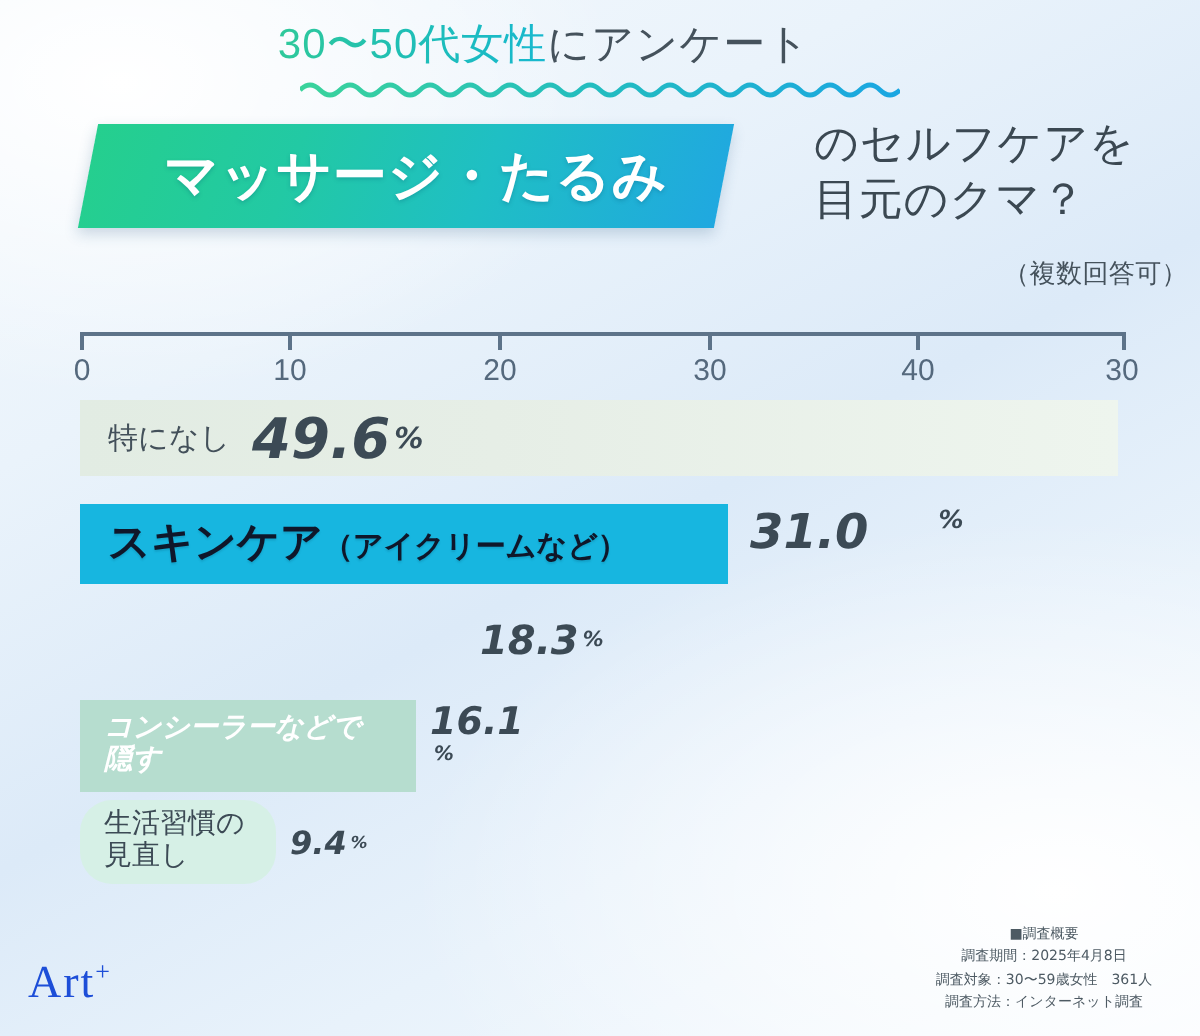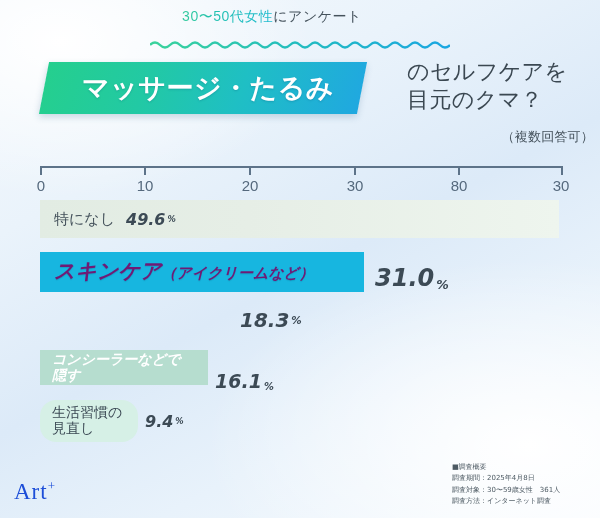--- a/index.html
+++ b/index.html
@@ -10,21 +10,21 @@
       radial-gradient(ellipse 520px 300px at 88% 86%, #ffffff 0%, rgba(255,255,255,0) 62%),
       radial-gradient(ellipse 420px 260px at 10% 8%, #ffffff 0%, rgba(255,255,255,0) 60%),
       linear-gradient(152deg,#f4f9fd 0%,#eaf3fb 28%,#dceaf8 52%,#e8f2fb 72%,#f7fbfe 100%);
     position:relative;
   }
   #stage{position:absolute;left:0;top:0;width:600px;height:518px;}
 
   
   .kicker{
     position:absolute;left:0;top:8px;width:544px;text-align:center;
-    font-size:14px;font-weight:400;letter-spacing:.5px;white-space:nowrap;
+    font-size:21px;font-weight:400;letter-spacing:.5px;white-space:nowrap;
   }
   .kicker .hl{
     background:linear-gradient(90deg,#2fc99a 0%,#1fbfb4 45%,#17b8cf 100%);
     -webkit-background-clip:text;background-clip:text;color:transparent;
     font-weight:500;
   }
   .kicker .rest{color:#45525c;font-weight:400;}
   .wave{position:absolute;left:150px;top:39px;width:300px;height:10px;}
 
   
@@ -75,53 +75,54 @@
     position:absolute;top:0;display:flex;align-items:baseline;
     font-style:italic;font-weight:700;color:#3c4a55;
     font-family:"DejaVu Sans","Liberation Sans",sans-serif;
   }
   .val .pct{font-size:.52em;font-weight:700;margin-left:2px;font-style:italic;}
 
   
   .r1 .bar{width:519px;height:38px;
     background:linear-gradient(90deg,#e2ece3 0%,#e6eee6 40%,#eef5ee 100%);}
   .r1 .bar-label{font-size:15px;color:#43505a;font-weight:500;}
-  .r1 .val{left:126px;height:38px;font-size:16px;align-items:center;text-align:center;}
+  .r1 .val{left:126px;height:38px;font-size:28px;align-items:center;text-align:center;}
   
   .r2 .bar{width:324px;height:40px;background:#17b6e0;}
-  .r2 .bar-label{font-size:21px;color:#701a75;font-weight:700;font-style:italic;
+  .r2 .bar-label{font-size:21px;color:#0f172a;font-weight:700;
     text-shadow:0 1px 1px rgba(0,70,100,.18);}
   .r2 .bar-label .small{font-size:15px;}
-  .r2 .val{left:375px;height:40px;font-size:24px;align-items:flex-end;color:#3c4a55;}
+  .r2 .val{left:375px;height:40px;font-size:24px;align-items:flex-start;color:#3c4a55;gap:33px;}
   
   .r3 .bar{width:191px;height:36px;background:#2fd3ab;}
   .r3 .bar-label{font-size:16px;color:#ffffff;font-weight:700;font-style:italic;}
   .r3 .val{left:240px;height:36px;font-size:20px;align-items:center;}
   
-  .r4 .bar{width:168px;height:35px;background:#b6ddcf;}
+  .r4 .bar{width:168px;height:46px;background:#b6ddcf;}
   .r4 .bar-label{font-size:14px;color:#ffffff;font-weight:700;font-style:italic;
     padding-left:12px;}
-  .r4 .val{left:215px;height:42px;font-size:19px;align-items:flex-end;}
+  .r4 .val{left:215px;height:42px;font-size:19px;align-items:flex-start;flex-direction:column;}
   
   .r5 .bar{width:98px;height:42px;background:#d6f0e6;border-radius:16px;}
   .r5 .bar-label{font-size:14px;color:#3c4a55;font-weight:500;padding-left:12px;
     font-style:normal;}
   .r5 .val{left:145px;height:42px;font-size:16px;align-items:center;}
 
   
   .logo{
     position:absolute;left:14px;top:478px;
     font-family:"Liberation Serif","DejaVu Serif",serif;
     font-size:23px;color:#1d4ed8;letter-spacing:1px;
   }
   .logo sup{font-size:13px;vertical-align:super;}
   .note{
     position:absolute;left:452px;top:462px;width:140px;
     color:#4d5a63;font-size:7px;line-height:1.62;letter-spacing:0;
     font-family:"DejaVu Sans","Liberation Sans",sans-serif;
+    text-align:center;
   }
   .note div{white-space:nowrap;}
 </style>
 </head>
 <body>
 
 <div id="stage">
 
   <div class="kicker">
     <span class="hl">30〜50代女性</span><span class="rest">にアンケート</span>
@@ -152,21 +153,21 @@
     <div class="tick" style="left:40px"></div>
     <div class="tick" style="left:144px"></div>
     <div class="tick" style="left:249px"></div>
     <div class="tick" style="left:354px"></div>
     <div class="tick" style="left:458px"></div>
     <div class="tick" style="left:561px"></div>
     <div class="tlabel" style="left:41px">0</div>
     <div class="tlabel" style="left:145px">10</div>
     <div class="tlabel" style="left:250px">20</div>
     <div class="tlabel" style="left:355px">30</div>
-    <div class="tlabel" style="left:459px">80</div>
+    <div class="tlabel" style="left:459px">40</div>
     <div class="tlabel" style="left:561px">30</div>
   </div>
 
   <div class="rows">
 
     <div class="row r1" style="height:52px">
       <div class="bar">
         <span class="bar-label">特になし</span>
       </div>
       <div class="val">

